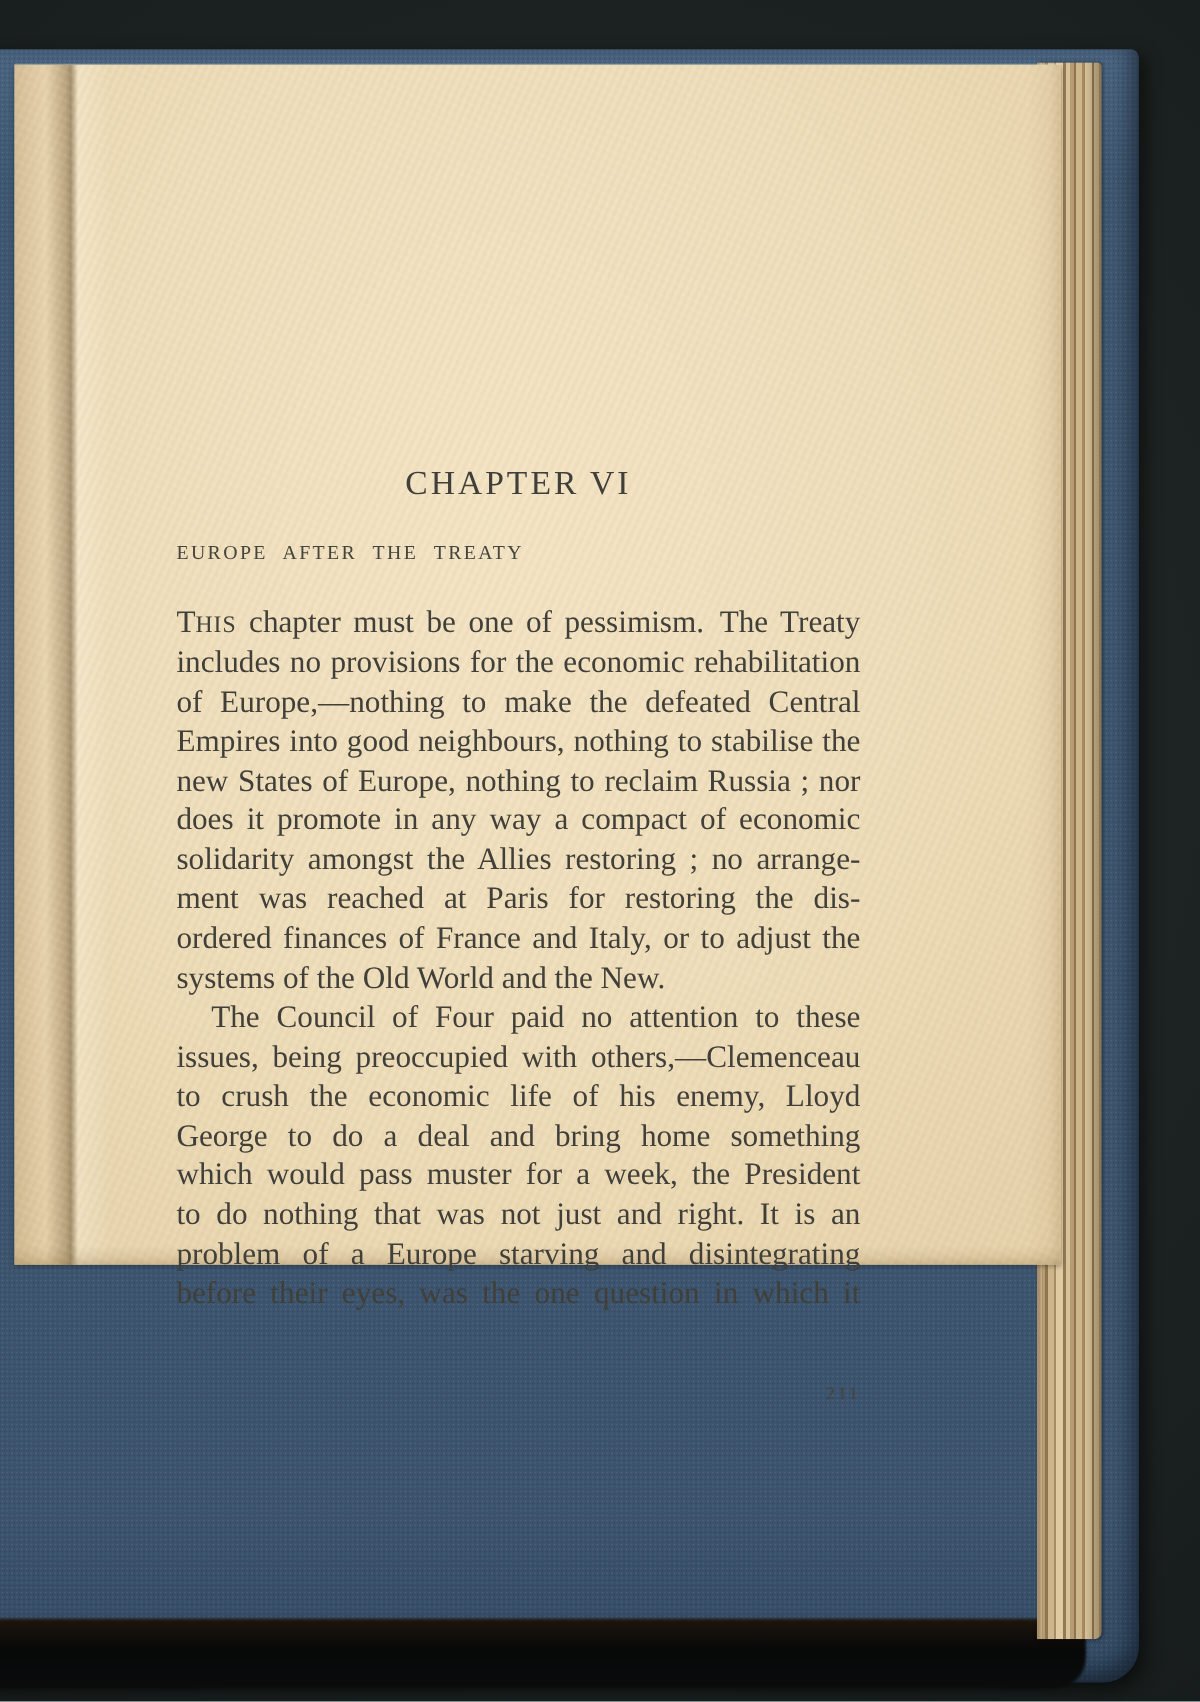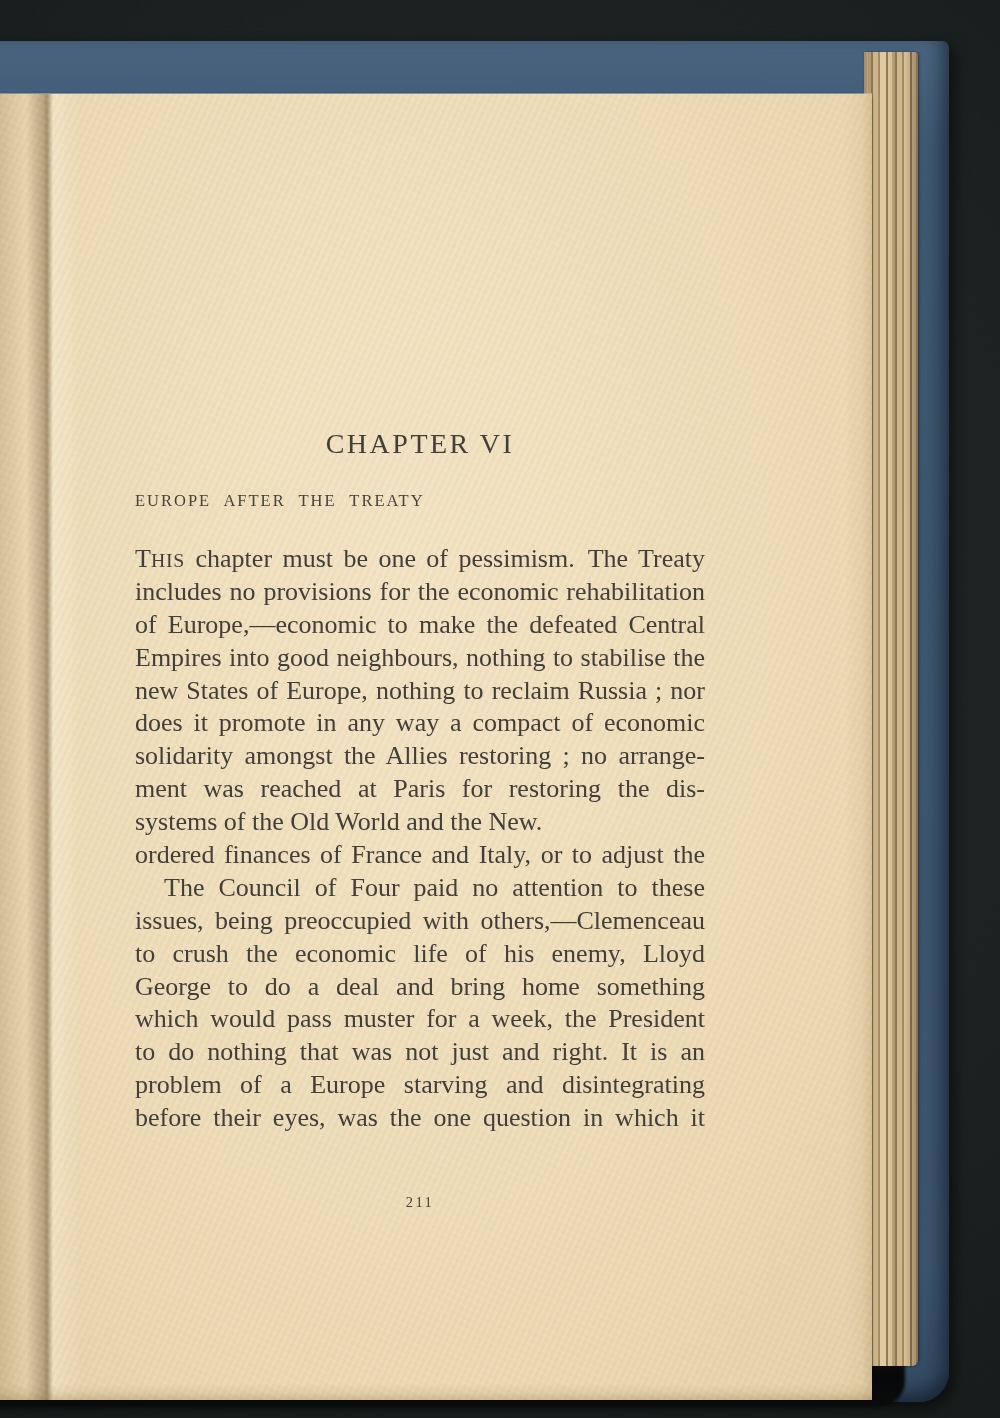--- a/index.html
+++ b/index.html
@@ -43,31 +43,30 @@
         #8f7650 7px, #8f7650 9px,
         #cdb68c 9px, #cdb68c 14px,
         #a78c61 14px, #a78c61 16px,
         #e0caa2 16px, #e0caa2 22px,
         #937a53 22px, #937a53 24px);
     border-radius: 0 4px 6px 0;
     box-shadow: 1px 0 3px rgba(0,0,0,0.4);
   }
   
   .page {
-    position: absolute; left: 0; top: 54px; width: 872px; height: 1306px;
+    position: absolute; left: 12px; top: 54px; width: 872px; height: 1000px;
     background-image:
       linear-gradient(0deg, rgba(130,98,55,0.28) 0px, rgba(130,98,55,0.10) 7px, rgba(0,0,0,0) 16px),
       linear-gradient(270deg, rgba(140,108,64,0.22) 0px, rgba(140,108,64,0.07) 10px, rgba(0,0,0,0) 28px),
       linear-gradient(90deg,
         rgba(145,112,68,0.26) 0px, rgba(190,160,110,0.10) 26px,
         rgba(118,92,56,0.42) 43px, rgba(104,82,50,0.55) 47px,
         rgba(255,250,235,0.30) 53px, rgba(0,0,0,0) 80px),
       radial-gradient(ellipse at 46% 38%, #f3e4c4 0%, #eeddb9 52%, #e5d1a8 100%);
     box-shadow: 0 -1px 0 rgba(255,248,230,0.35), 0 2px 4px rgba(0,0,0,0.35);
-    margin-top: 40px;
   }
   .paper-texture {
     position: absolute; inset: 0; pointer-events: none;
     background-image:
       repeating-linear-gradient(115deg, rgba(120,90,50,0.035) 0 3px, rgba(0,0,0,0) 3px 6px),
       repeating-linear-gradient(25deg, rgba(255,255,255,0.05) 0 3px, rgba(0,0,0,0) 3px 7px);
   }
   .chapter-heading {
     position: absolute; left: 135px; top: 333px; width: 570px;
     text-align: center; font-size: 28px; line-height: 34px;
@@ -81,46 +80,46 @@
   .body-text {
     position: absolute; left: 135px; top: 449px; width: 570px;
     font-size: 26px; color: #403f39;
   }
   .bline { height: 32.9px; line-height: 32.9px; text-align: left; }
   .bline.just { text-align: justify; text-align-last: justify; }
   .bline.indent { text-indent: 29px; }
   .sc { font-size: 0.76em; letter-spacing: 0.8px; }
   .page-number {
     position: absolute; left: 135px; top: 1099px; width: 570px;
-    text-align: center; font-size: 14.5px; line-height: 18px;
+    text-align: right; font-size: 14.5px; line-height: 18px;
     letter-spacing: 2.5px; color: #45443d;
   }
 </style>
 </head>
 <body>
 
 <div id="stage">
   <div class="cover"></div>
   <div class="page-shadow"></div>
   <div class="page-edges"></div>
   <div class="page">
     <div class="paper-texture"></div>
     <div class="chapter-heading">CHAPTER VI</div>
     <div class="section-heading">EUROPE AFTER THE TREATY</div>
     <div class="body-text">
         <div class="bline just"><span>T</span><span class="sc">HIS</span><span> chapter must be one of pessimism. The Treaty</span></div>
         <div class="bline just"><span>includes no provisions for the economic rehabilitation</span></div>
-        <div class="bline just"><span>of Europe,—economic to make the defeated Central</span></div>
+        <div class="bline just"><span>of Europe,—nothing to make the defeated Central</span></div>
         <div class="bline just"><span>Empires into good neighbours, nothing to stabilise the</span></div>
         <div class="bline just"><span>new States of Europe, nothing to reclaim Russia ; nor</span></div>
         <div class="bline just"><span>does it promote in any way a compact of economic</span></div>
         <div class="bline just"><span>solidarity amongst the Allies restoring ; no arrange-</span></div>
         <div class="bline just"><span>ment was reached at Paris for restoring the dis-</span></div>
+        <div class="bline just"><span>ordered finances of France and Italy, or to adjust the</span></div>
         <div class="bline"><span>systems of the Old World and the New.</span></div>
-        <div class="bline just"><span>ordered finances of France and Italy, or to adjust the</span></div>
         <div class="bline just indent"><span>The Council of Four paid no attention to these</span></div>
         <div class="bline just"><span>issues, being preoccupied with others,—Clemenceau</span></div>
         <div class="bline just"><span>to crush the economic life of his enemy, Lloyd</span></div>
         <div class="bline just"><span>George to do a deal and bring home something</span></div>
         <div class="bline just"><span>which would pass muster for a week, the President</span></div>
         <div class="bline just"><span>to do nothing that was not just and right. It is an</span></div>
         <div class="bline just"><span>problem of a Europe starving and disintegrating</span></div>
         <div class="bline just"><span>before their eyes, was the one question in which it</span></div>
       </div>
     <div class="page-number">211</div>

